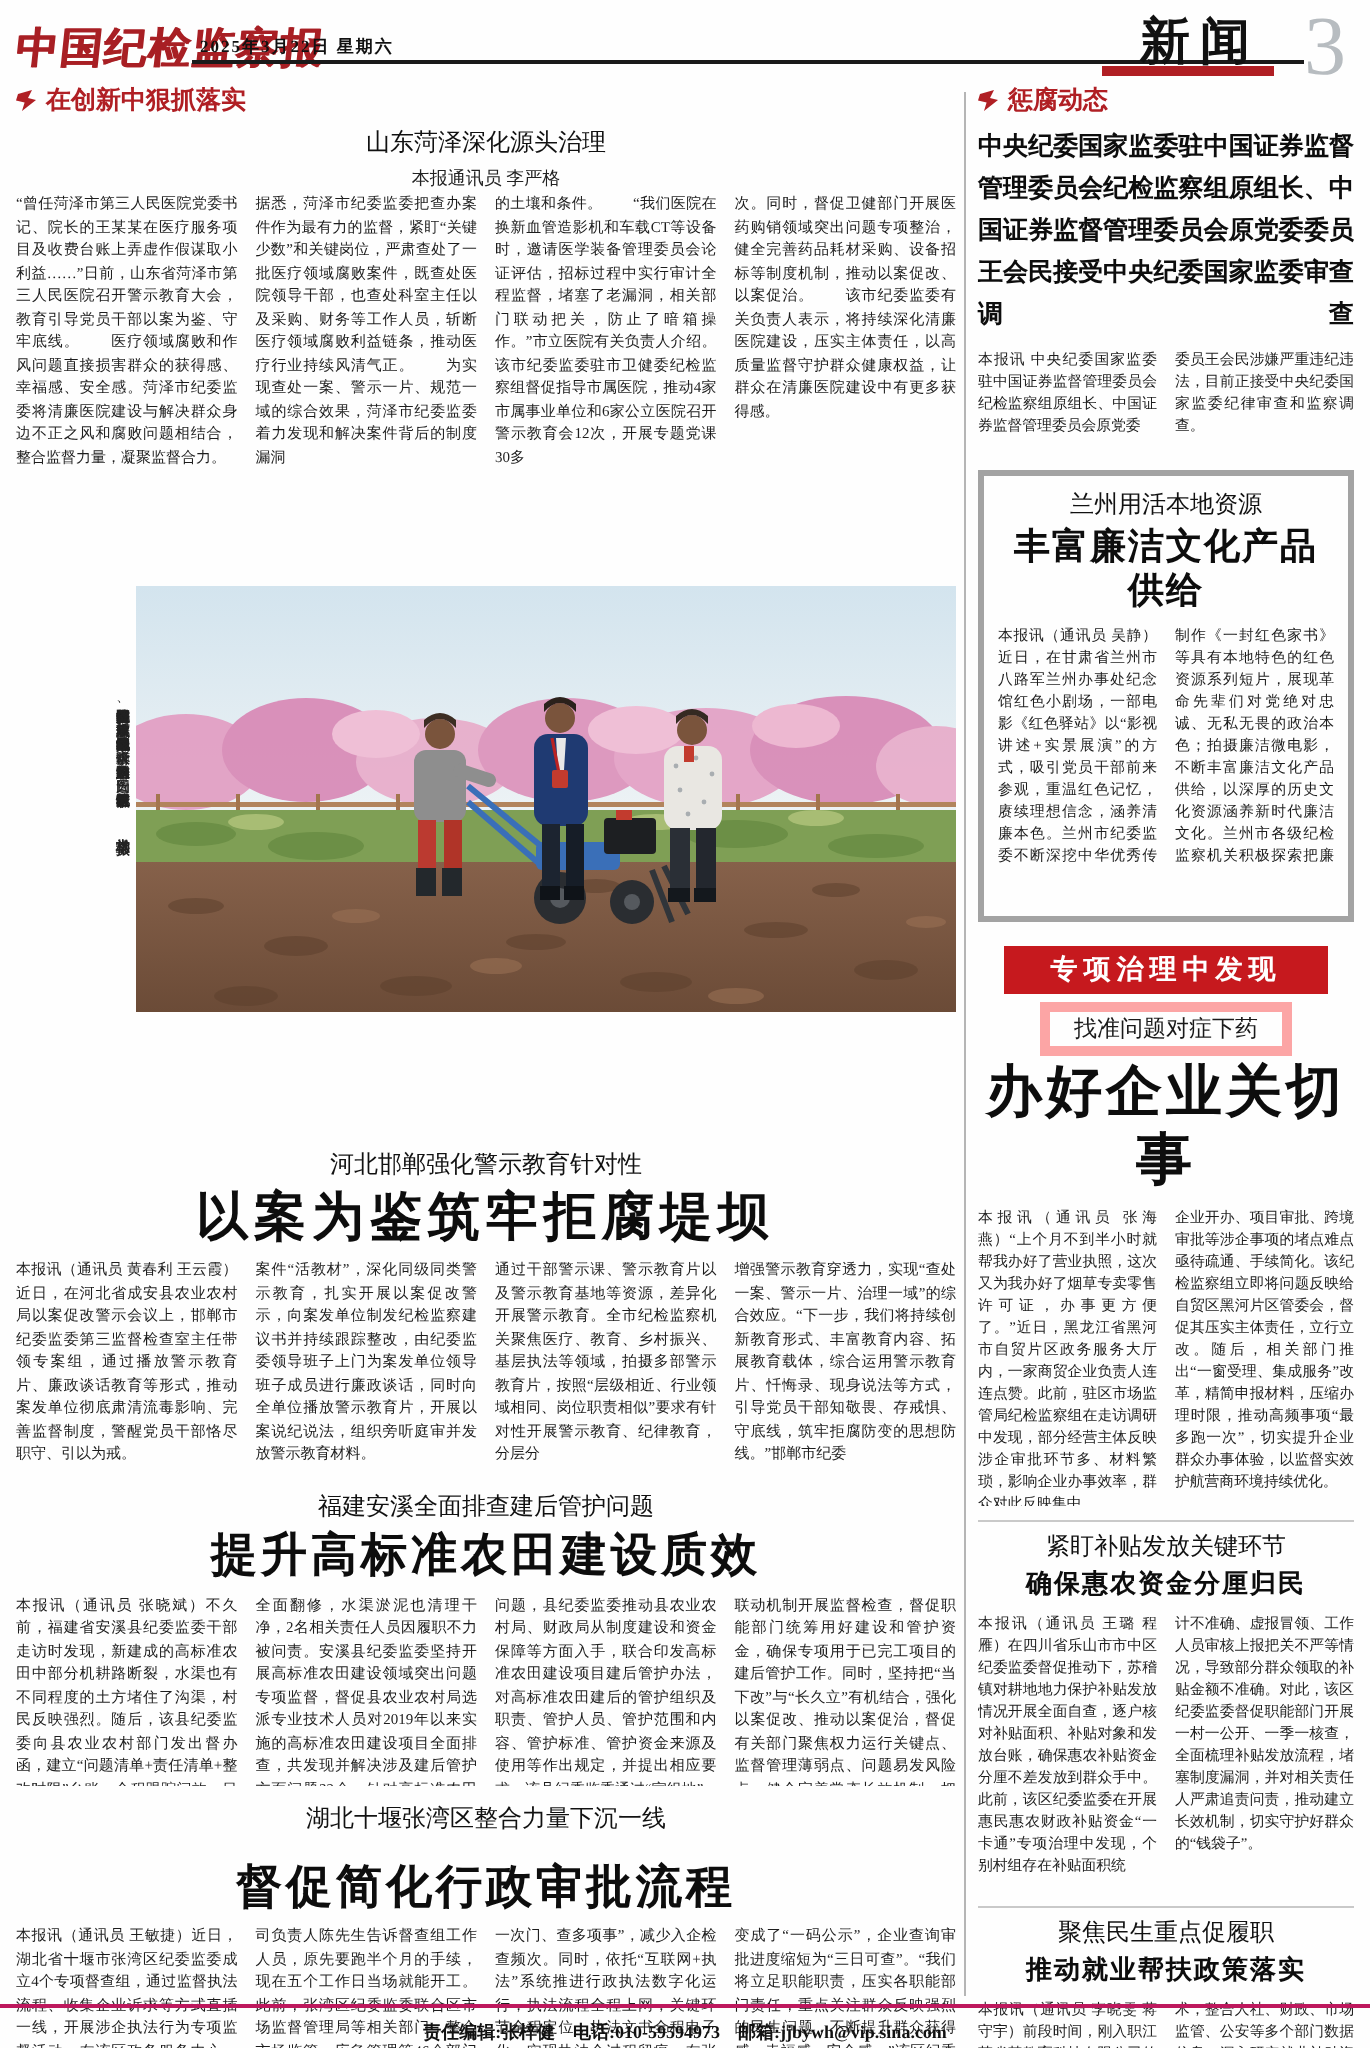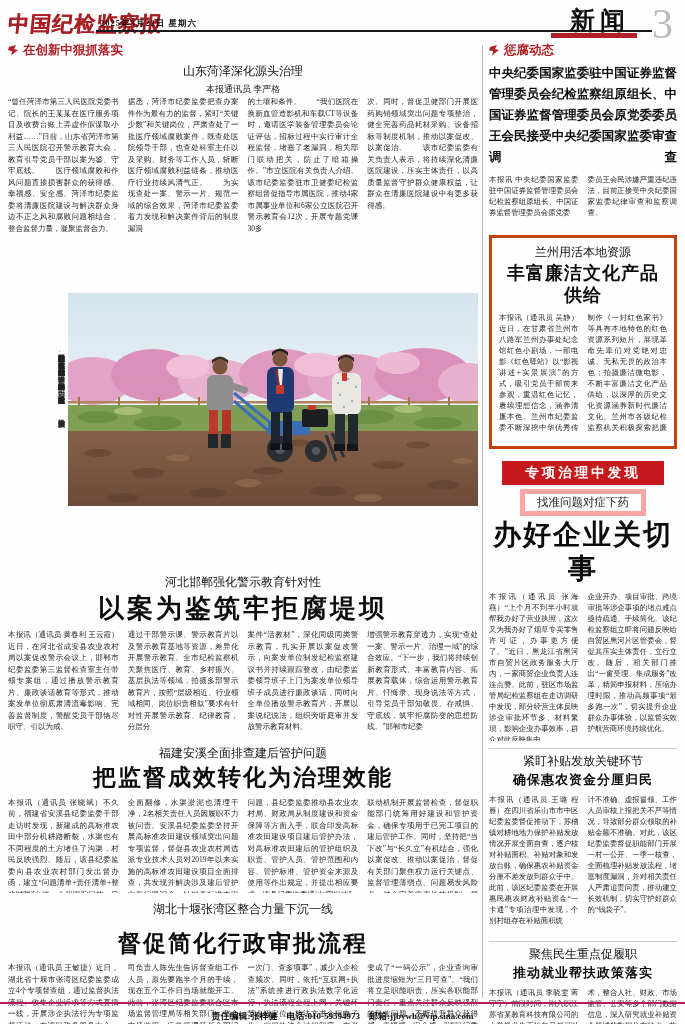--- a/index.html
+++ b/index.html
@@ -35,21 +35,21 @@
   .h-bul{height:52px;} .h-box{height:122px;} .h-f1{height:150px;} .h-f2{height:140px;} .h-f3{height:146px;}
   
   .photo-row{display:flex;margin:9px 0 6px;}
   .vcaption{width:58px;height:213px;writing-mode:vertical-rl;font-size:7px;line-height:8.6px;
             padding:56px 3px 4px 0;color:#222;text-align:justify;overflow:hidden;}
   .vcaption .credit{font-weight:bold;}
   .photo-box{width:410px;height:213px;flex:0 0 auto;overflow:hidden;}
   
   .bulletin-hl{font-size:12.5px;font-weight:bold;line-height:21px;text-align:justify;text-align-last:justify;
                margin:4px 0 6px;color:#0d0d0d;}
-  .redbox{border:3px solid #c2410c;padding:6px 7px 12px;margin-top:9px;}
+  .redbox{border:3px solid #a3a3a3;padding:6px 7px 24px;margin-top:9px;}
   .banner{margin:12px auto 4px;width:138px;text-align:center;background:#c6191e;color:#fff;
           font-weight:bold;font-size:13.5px;letter-spacing:3px;padding:3px 12px;
           font-family:"Liberation Sans",sans-serif;}
   .rc-div{border-top:1px solid #c9c9c9;margin:7px 0 4px;}
   .mt8{margin-top:8px;}
   
   .footer{position:absolute;left:0;right:0;top:1002px;border-top:2px solid #be185d;}
   .footer-text{text-align:center;font-size:9px;font-weight:bold;padding-top:6px;color:#111;}
 </style>
 </head>
@@ -219,29 +219,29 @@
           </g>
         </svg>
       </div>
     </div>
 
     <article class="mt8">
       <div class="kicker">河北邯郸强化警示教育针对性</div>
       <h2 class="hl hl-l" style="margin:0 0 5px;">以案为鉴筑牢拒腐堤坝</h2>
       <div class="cols h-a2">
         <div class="col">本报讯（通讯员 黄春利 王云霞）近日，在河北省成安县农业农村局以案促改警示会议上，邯郸市纪委监委第三监督检查室主任带领专案组，通过播放警示教育片、廉政谈话教育等形式，推动案发单位彻底肃清流毒影响、完善监督制度，警醒党员干部恪尽职守、引以为戒。</div>
+        <div class="col">案件“活教材”，深化同级同类警示教育，扎实开展以案促改警示，向案发单位制发纪检监察建议书并持续跟踪整改，由纪委监委领导班子上门为案发单位领导班子成员进行廉政谈话，同时向全单位播放警示教育片，开展以案说纪说法，组织旁听庭审并发放警示教育材料。</div>
         <div class="col">通过干部警示课、警示教育片以及警示教育基地等资源，差异化开展警示教育。全市纪检监察机关聚焦医疗、教育、乡村振兴、基层执法等领域，拍摄多部警示教育片，按照“层级相近、行业领域相同、岗位职责相似”要求有针对性开展警示教育、纪律教育，分层分</div>
-        <div class="col">案件“活教材”，深化同级同类警示教育，扎实开展以案促改警示，向案发单位制发纪检监察建议书并持续跟踪整改，由纪委监委领导班子上门为案发单位领导班子成员进行廉政谈话，同时向全单位播放警示教育片，开展以案说纪说法，组织旁听庭审并发放警示教育材料。</div>
         <div class="col">增强警示教育穿透力，实现“查处一案、警示一片、治理一域”的综合效应。“下一步，我们将持续创新教育形式、丰富教育内容、拓展教育载体，综合运用警示教育片、忏悔录、现身说法等方式，引导党员干部知敬畏、存戒惧、守底线，筑牢拒腐防变的思想防线。”邯郸市纪委</div>
       </div>
     </article>
 
     <article class="mt8">
       <div class="kicker">福建安溪全面排查建后管护问题</div>
-      <h2 class="hl hl-m" style="margin:0 0 5px;">把监督成效转化为治理效能</h2>
+      <h2 class="hl hl-m" style="margin:0 0 5px;">提升高标准农田建设质效</h2>
       <div class="cols h-a3">
         <div class="col">本报讯（通讯员 张晓斌）不久前，福建省安溪县纪委监委干部走访时发现，新建成的高标准农田中部分机耕路断裂，水渠也有不同程度的土方堵住了沟渠，村民反映强烈。随后，该县纪委监委向县农业农村部门发出督办函，建立“问题清单+责任清单+整改时限”台账，全程跟踪问效。目前，断裂路面已</div>
         <div class="col">全面翻修，水渠淤泥也清理干净，2名相关责任人员因履职不力被问责。安溪县纪委监委坚持开展高标准农田建设领域突出问题专项监督，督促县农业农村局选派专业技术人员对2019年以来实施的高标准农田建设项目全面排查，共发现并解决涉及建后管护方面问题32个。针对高标准农田建设管护存在的</div>
         <div class="col">问题，县纪委监委推动县农业农村局、财政局从制度建设和资金保障等方面入手，联合印发高标准农田建设项目建后管护办法，对高标准农田建后的管护组织及职责、管护人员、管护范围和内容、管护标准、管护资金来源及使用等作出规定，并提出相应要求。该县纪委监委通过“室组地”</div>
         <div class="col">联动机制开展监督检查，督促职能部门统筹用好建设和管护资金，确保专项用于已完工项目的建后管护工作。同时，坚持把“当下改”与“长久立”有机结合，强化以案促改、推动以案促治，督促有关部门聚焦权力运行关键点、监督管理薄弱点、问题易发风险点，健全完善常态长效机制，把监督成效转化为治理效能。</div>
       </div>
     </article>
 
     <article class="mt8">
       <div class="kicker">湖北十堰张湾区整合力量下沉一线</div>

